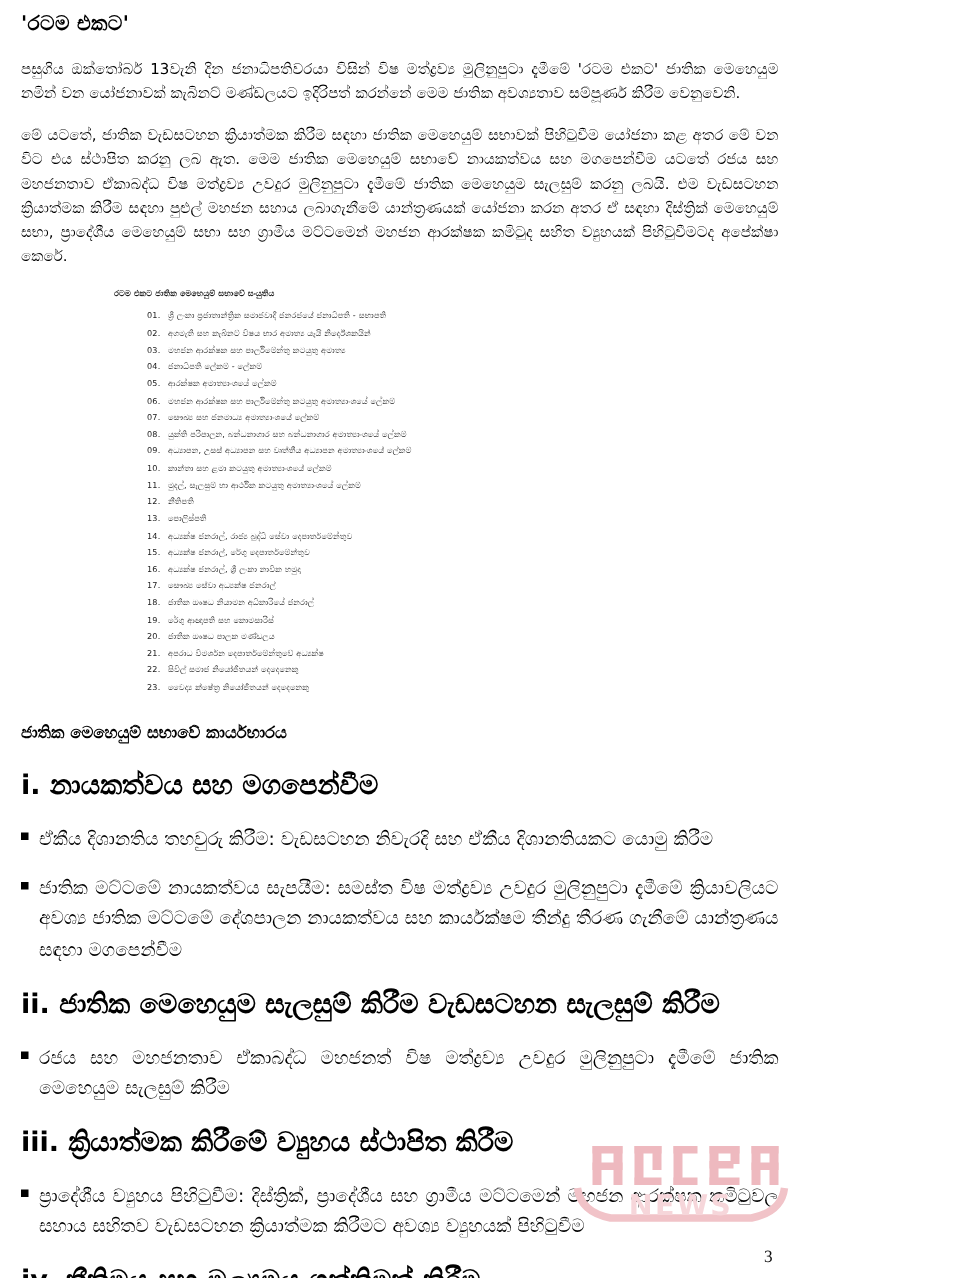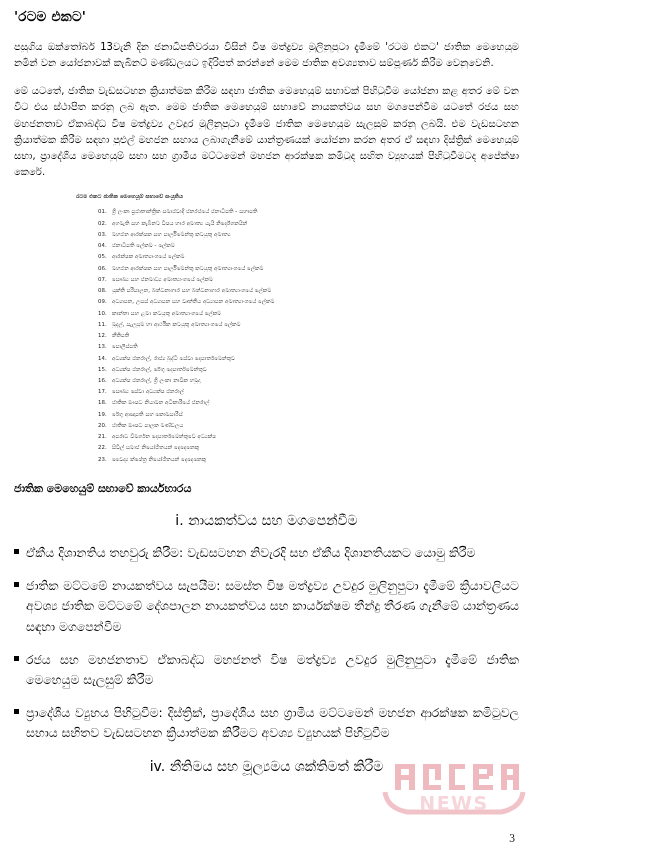--- a/index.html
+++ b/index.html
@@ -77,25 +77,24 @@
   
   .section-heading {
     font-size: 11px;
     font-weight: bold;
     line-height: 1.4;
     margin: 0 0 14px 0;
   }
 
   
   .sub-heading {
-    font-size: 14px;
-    font-weight: normal;
+    font-size: 18px;
+    font-weight: bold;
     line-height: 1.5;
     margin: 0 0 12px 0;
-    text-align: center;
   }
 
   
   .bullet {
     font-size: 12.4px;
     line-height: 1.62;
     text-align: justify;
     margin: 0 0 13px 0;
     padding-left: 12px;
     position: relative;
@@ -171,21 +170,23 @@
         <li><span class="num">23.</span><span>වෛද්‍ය ක්ෂේත්‍ර නියෝජිතයන් දෙදෙනෙකු</span></li>
       </ul>
   </div>
 
   <h2 class="section-heading">ජාතික මෙහෙයුම් සභාවේ කාර්යභාරය</h2>
 
   <div id="subsections">
       <div class="sub-heading">i. නායකත්වය සහ මගපෙන්වීම</div>
       <p class="bullet"><span class="sq"></span><span>ඒකීය දිශානතිය තහවුරු කිරීම: වැඩසටහන නිවැරදි සහ ඒකීය දිශානතියකට යොමු කිරීම</span></p>
       <p class="bullet"><span class="sq"></span><span>ජාතික මට්ටමේ නායකත්වය සැපයීම: සමස්ත විෂ මත්ද්‍රව්‍ය උවදුර මුලිනුපුටා දැමීමේ ක්‍රියාවලියට අවශ්‍ය ජාතික මට්ටමේ දේශපාලන නායකත්වය සහ කාර්යක්ෂම තීන්දු තීරණ ගැනීමේ යාන්ත්‍රණය සඳහා මගපෙන්වීම</span></p>
+      <div class="sub-heading">ii. ජාතික මෙහෙයුම සැලසුම් කිරීම වැඩසටහන සැලසුම් කිරීම</div>
       <p class="bullet"><span class="sq"></span><span>රජය සහ මහජනතාව ඒකාබද්ධ මහජනත් විෂ මත්ද්‍රව්‍ය උවදුර මුලිනුපුටා දැමීමේ ජාතික මෙහෙයුම සැලසුම් කිරීම</span></p>
+      <div class="sub-heading">iii. ක්‍රියාත්මක කිරීමේ ව්‍යුහය ස්ථාපිත කිරීම</div>
       <p class="bullet"><span class="sq"></span><span>ප්‍රාදේශීය ව්‍යුහය පිහිටුවීම: දිස්ත්‍රික්, ප්‍රාදේශීය සහ ග්‍රාමීය මට්ටමෙන් මහජන ආරක්ෂක කමිටුවල සහාය සහිතව වැඩසටහන ක්‍රියාත්මක කිරීමට අවශ්‍ය ව්‍යුහයක් පිහිටුවීම</span></p>
       <div class="sub-heading">iv. නීතිමය සහ මූල්‍යමය ශක්තිමත් කිරීම</div>
     </div>
 
   <div class="watermark">
     <svg width="146" height="62" viewBox="0 0 146 62" xmlns="http://www.w3.org/2000/svg">
       <g fill="none" stroke="#f1c3c8" stroke-width="5">
         <path d="M4 34 q2 16 22 20 h94 q20 -4 22 -20"></path>
       </g>
       <g fill="#eeb9bf">

